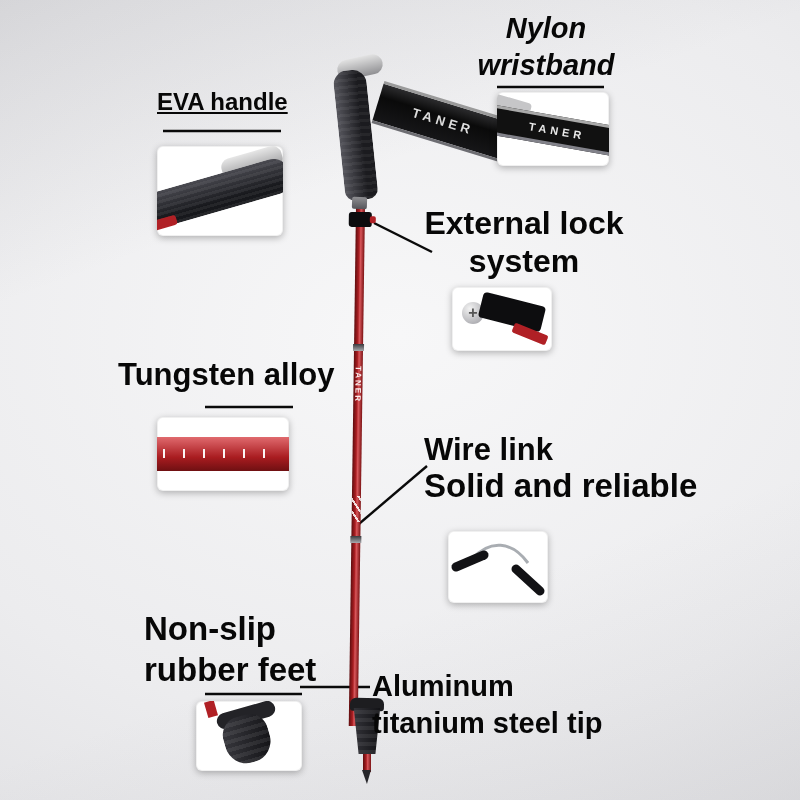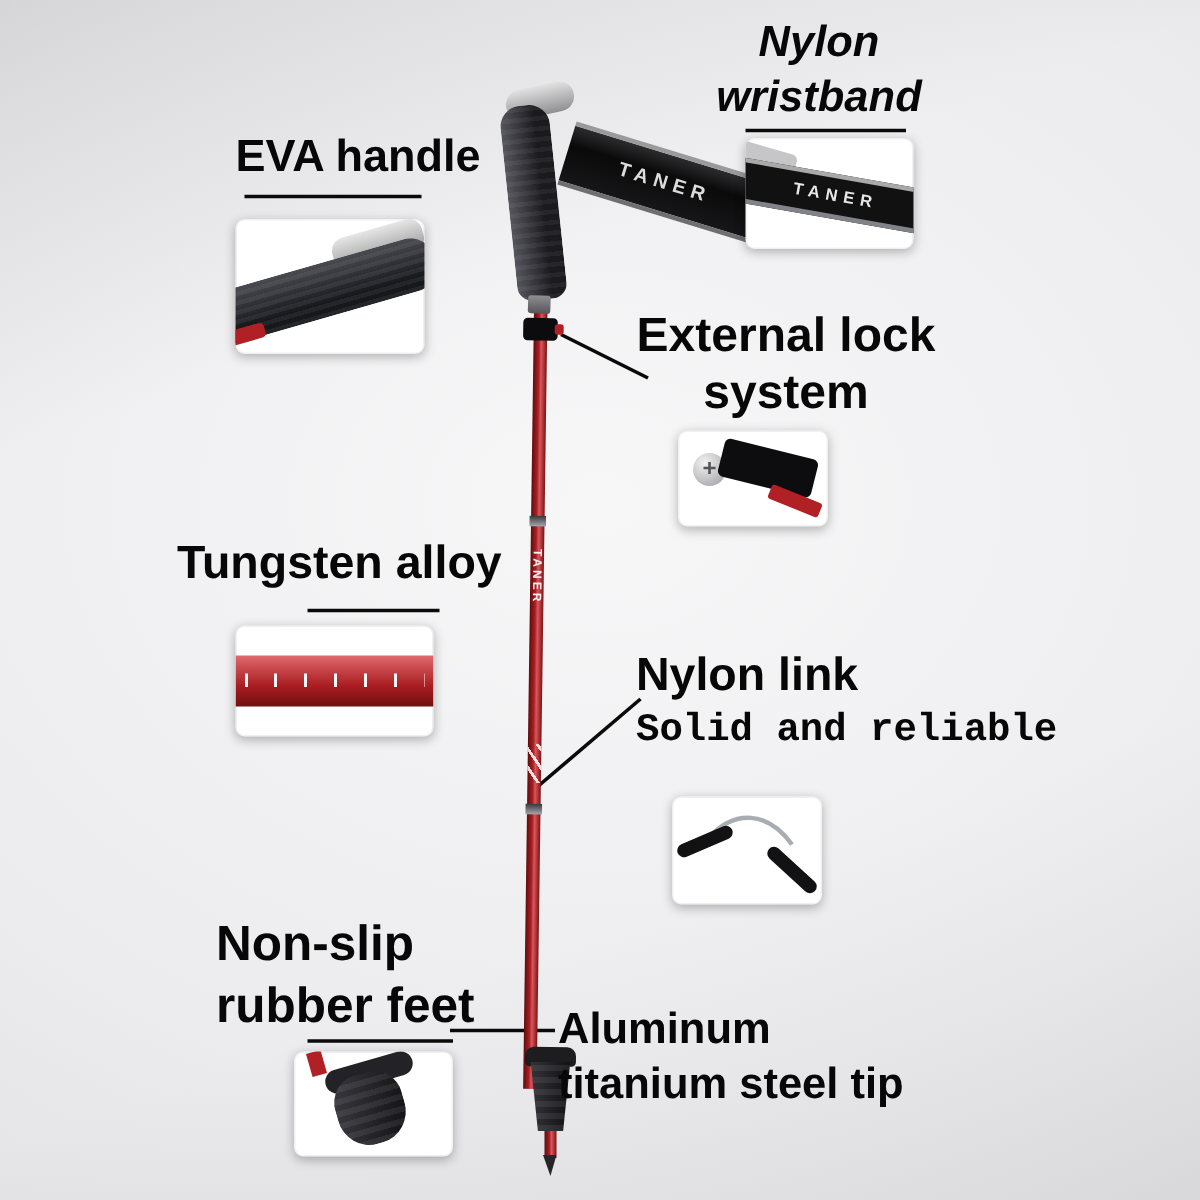--- a/index.html
+++ b/index.html
@@ -8,25 +8,25 @@
     font-family:"Liberation Sans",sans-serif;color:#070707;
     background:
       linear-gradient(160deg, rgba(110,110,118,.16), rgba(0,0,0,0) 28%),
       linear-gradient(340deg, rgba(110,110,118,.10), rgba(0,0,0,0) 30%),
       radial-gradient(120% 90% at 50% 42%, #f7f7f8 0%, #ececee 55%, #dcdcdf 100%);
   }
   
   .label{position:absolute;font-weight:bold;z-index:7;}
   .label div{white-space:nowrap;}
   #lbl-wristband{left:448px;top:10px;width:196px;text-align:center;font-size:29px;line-height:37px;font-style:italic;}
-  #lbl-handle{left:157px;top:88px;font-size:30px;}
+  #lbl-handle{left:157px;top:88px;font-size:24px;text-decoration:underline;}
   #lbl-lock{left:408px;top:204px;width:232px;text-align:center;font-size:32px;line-height:38px;}
   #lbl-alloy{left:118px;top:357px;font-size:31px;}
   #lbl-wire{left:424px;top:430px;font-size:31px;line-height:40px;}
-  #lbl-wire .sub{font-size:26px;line-height:32px;font-family:Liberation Mono, monospace;}
+  #lbl-wire .sub{font-size:33px;line-height:32px;}
   #lbl-feet{left:144px;top:608px;font-size:33px;line-height:41px;}
   #lbl-tip{left:372px;top:668px;font-size:29px;line-height:37px;}
   
   #leader-lines{position:absolute;left:0;top:0;z-index:2;}
   #leader-lines line{stroke:#0a0a0a;stroke-width:2.4;}
   
   .inset{position:absolute;background:#fff;border-radius:6px;z-index:6;overflow:hidden;
          box-shadow:0 2px 7px rgba(0,0,0,.28), inset 0 0 0 1px rgba(0,0,0,.06);}
   .inset *{position:absolute;}
   #inset-wristband{left:497px;top:92px;width:112px;height:74px;}
@@ -179,21 +179,21 @@
     <div>EVA handle</div>
   </div>
   <div class="label" id="lbl-lock">
     <div>External lock</div>
     <div>system</div>
   </div>
   <div class="label" id="lbl-alloy">
     <div>Tungsten alloy</div>
   </div>
   <div class="label" id="lbl-wire">
-    <div>Nylon link</div>
+    <div>Wire link</div>
     <div class="sub">Solid and reliable</div>
   </div>
   <div class="label" id="lbl-feet">
     <div>Non-slip</div>
     <div>rubber feet</div>
   </div>
   <div class="label" id="lbl-tip">
     <div>Aluminum</div>
     <div>titanium steel tip</div>
   </div>

